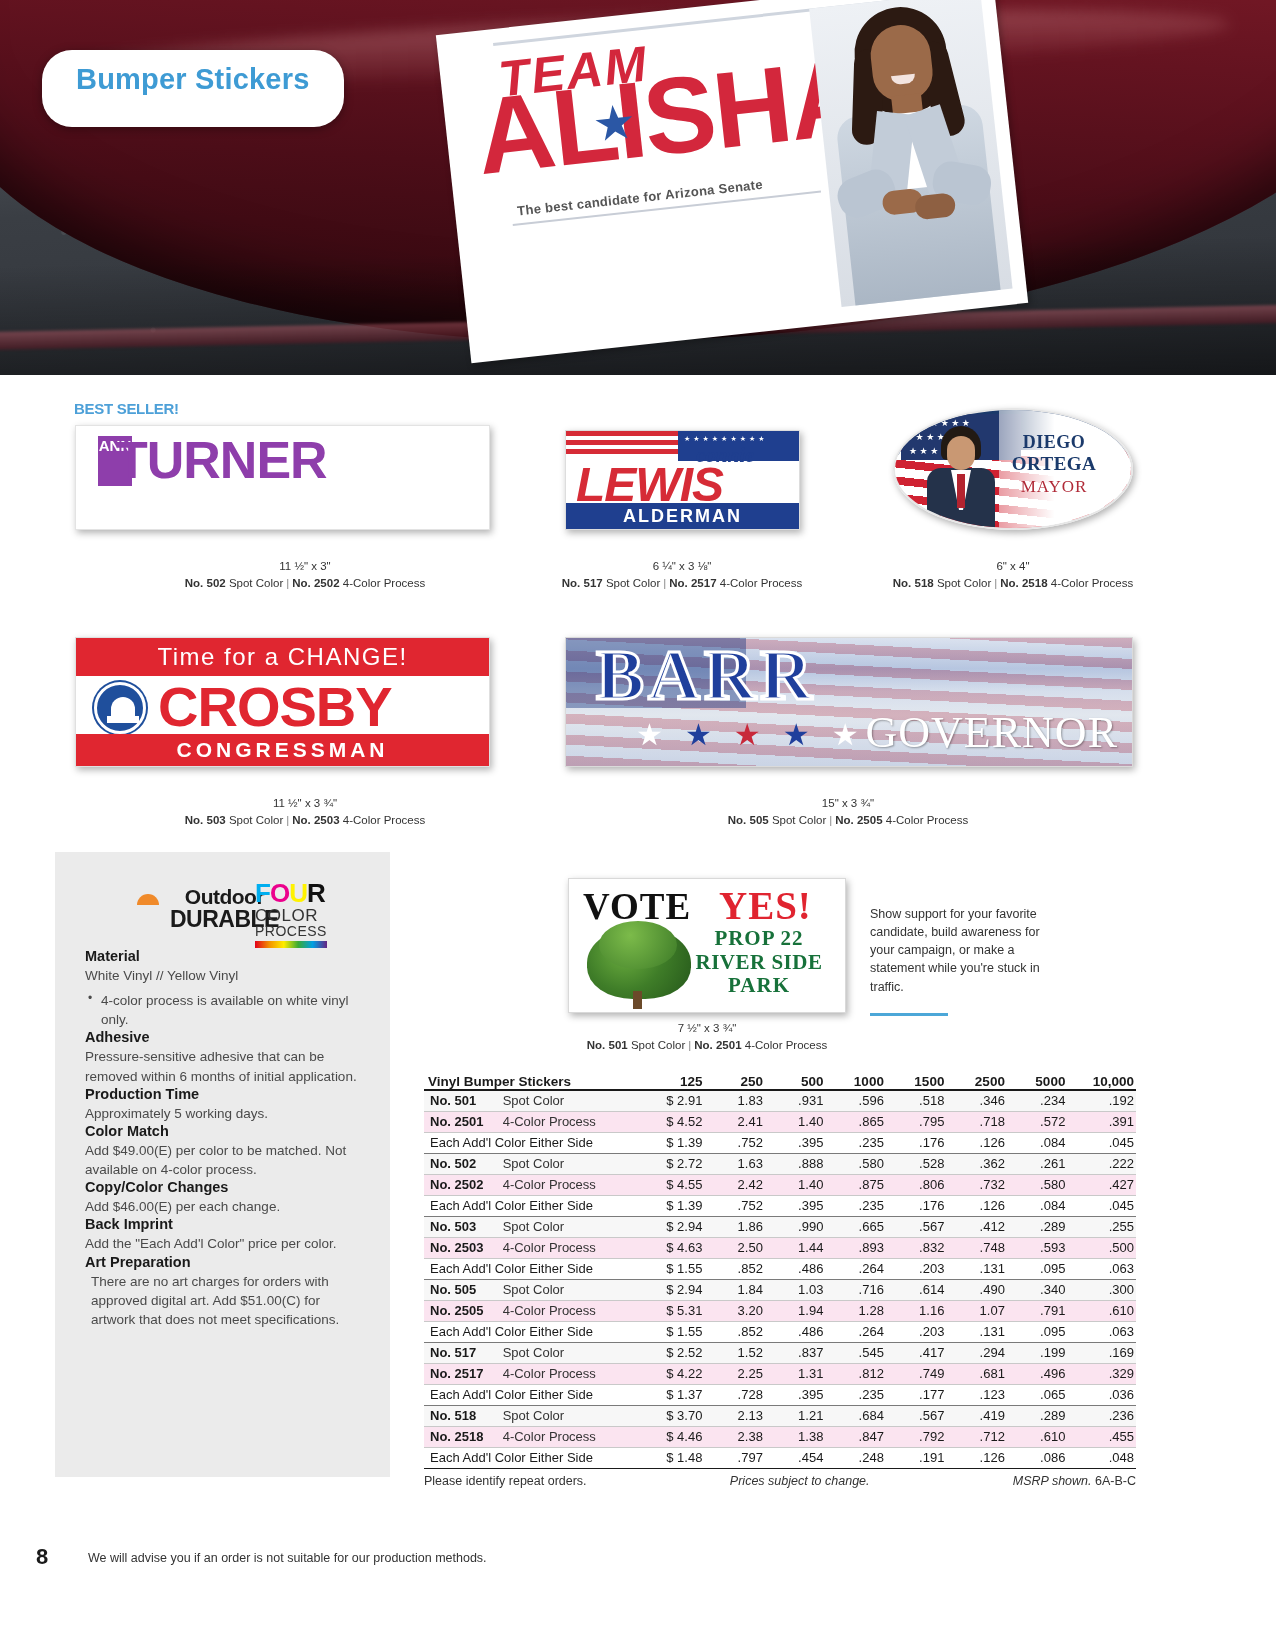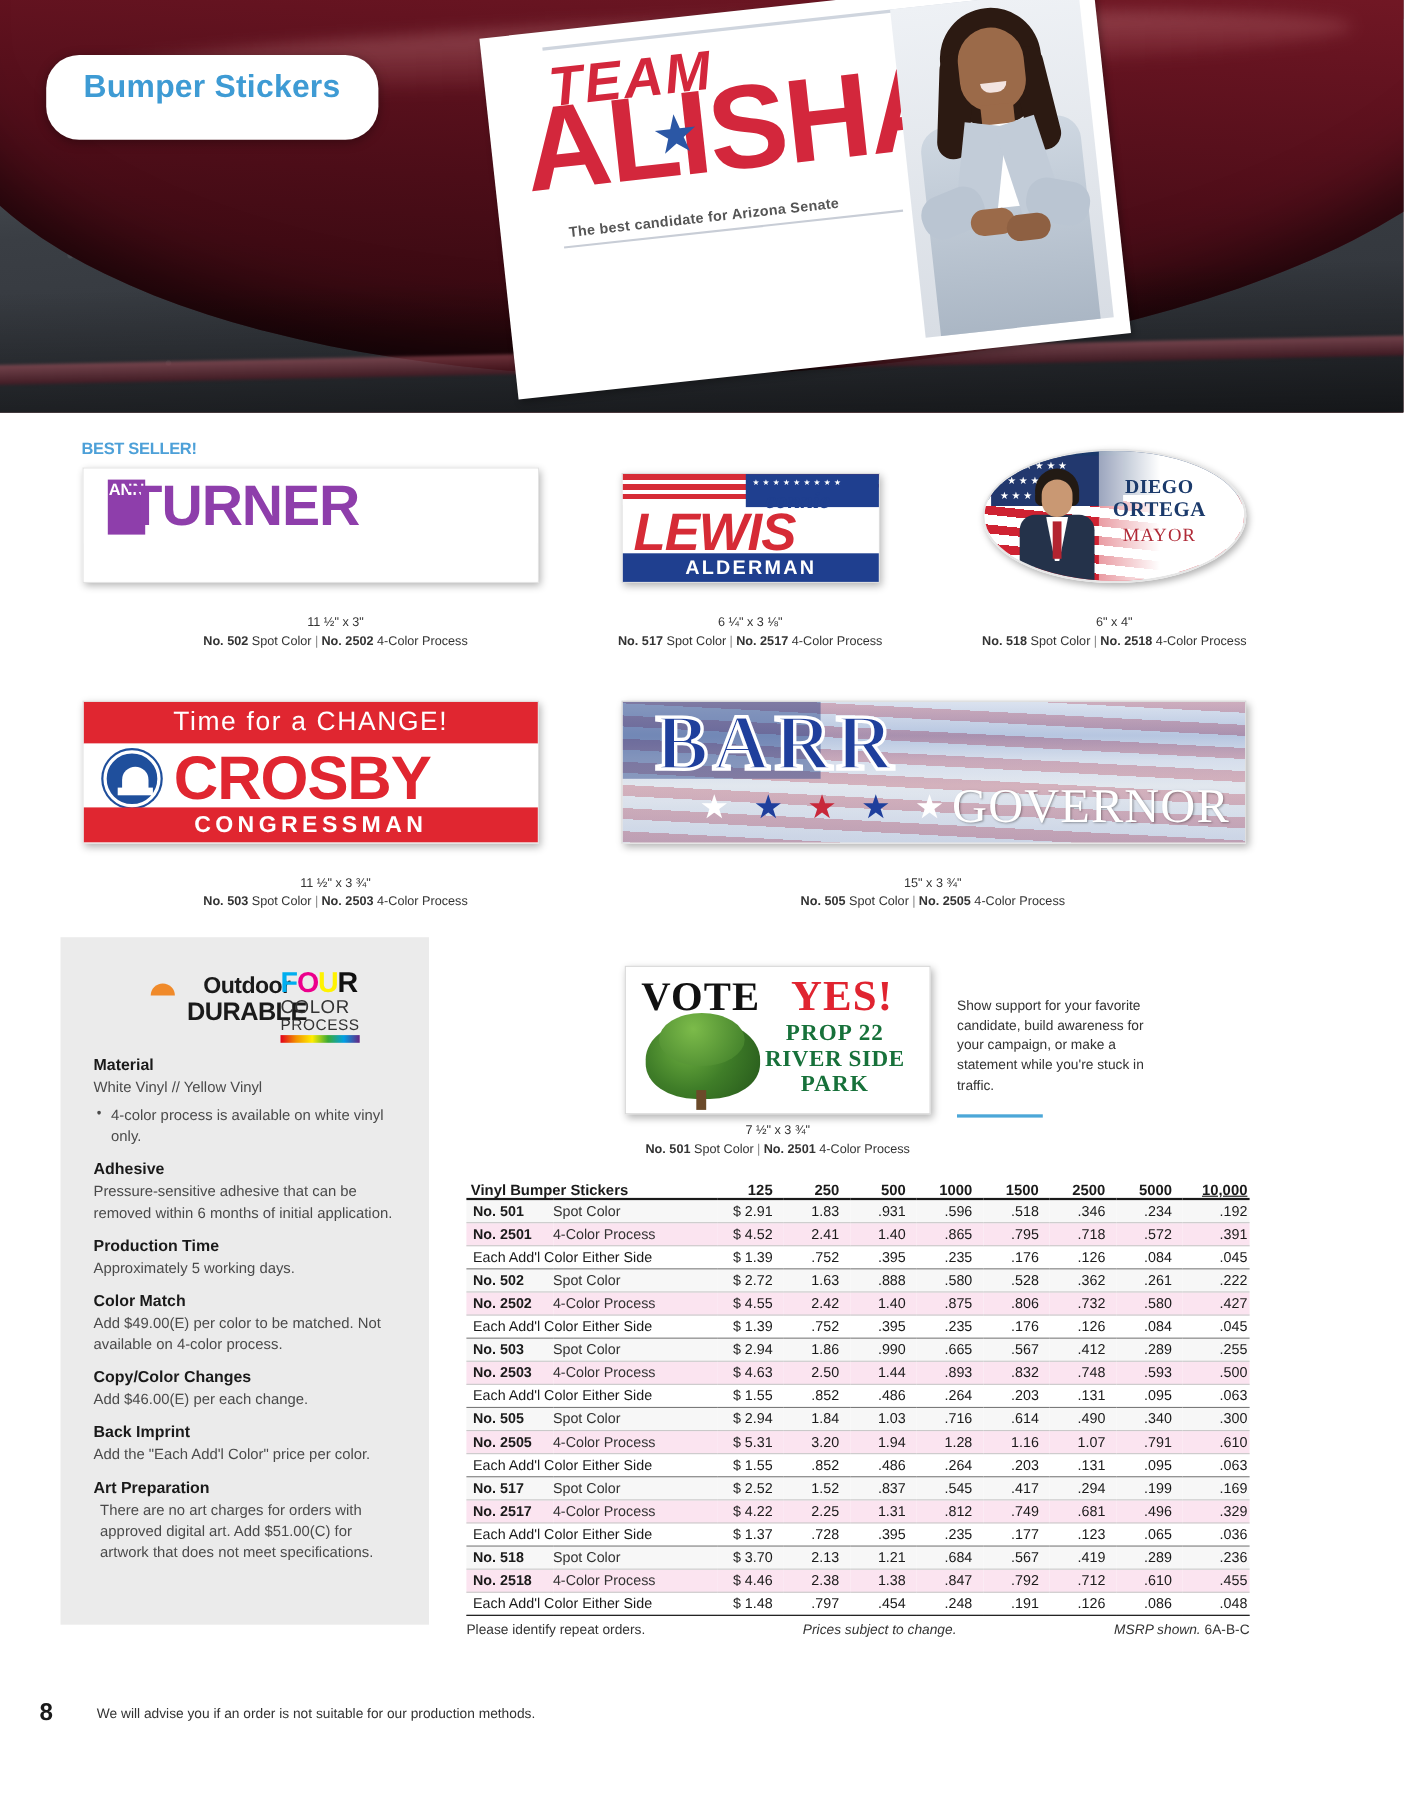--- a/index.html
+++ b/index.html
@@ -264,21 +264,21 @@
   .bdg-sun { position:absolute; left:52px; top:14px; width:22px; height:11px; border-radius:11px 11px 0 0; background:#f08a2a; }
   .bdg-four { position:absolute; left:170px; top:0px; line-height:1; }
   .bdg-four .f1 { font-size:26px; font-weight:bold; letter-spacing:-1px; }
   .bdg-four .f1 .c1{color:#00aeef;} .bdg-four .f1 .c2{color:#ec008c;}
   .bdg-four .f1 .c3{color:#fff200;} .bdg-four .f1 .c4{color:#111;}
   .bdg-four .f2 { font-size:17px; color:#333; letter-spacing:.5px; margin-top:1px;}
   .bdg-four .f3 { font-size:14px; color:#333; letter-spacing:.5px;}
   .bdg-bar { width:72px; height:7px; margin-top:3px;
     background: linear-gradient(90deg,#e2001a,#f39200,#ffed00,#3aaa35,#009fe3,#662483);}
 
-  .sb-h { font-size:14.5px; font-weight:bold; color:#1a1a1a; margin-top:13px; }
+  .sb-h { font-size:14.5px; font-weight:bold; color:#1a1a1a; }
   .sb-h:first-of-type { margin-top:6px; }
   .sb-p { font-size:13.5px; color:#4a4a4a; line-height:1.42; margin-top:2px; }
   .sb-li { font-size:13.5px; color:#4a4a4a; line-height:1.42; margin:6px 0 0 16px; position:relative; }
   .sb-li::before { content:"•"; position:absolute; left:-13px; top:-1px; font-size:12px; }
 
   
   .ptable {
     position:absolute; left:424px; top:1072px; width:712px;
     border-collapse:collapse; font-size:13px; color:#1a1a1a;
   }
@@ -507,21 +507,21 @@
     <thead>
       <tr>
         <th class="c-title" colspan="2">Vinyl Bumper Stickers</th>
         <th class="c-q">125</th>
         <th class="c-q">250</th>
         <th class="c-q">500</th>
         <th class="c-q">1000</th>
         <th class="c-q">1500</th>
         <th class="c-q">2500</th>
         <th class="c-q">5000</th>
-        <th class="c-q" style="padding-right:2px;text-decoration:underline;">10,000</th>
+        <th class="c-q" style="padding-right:2px;">10,000</th>
       </tr>
     </thead>
     <tbody id="price-body">
         <tr class="spot">
           <td class="c-num">No. 501</td>
           <td class="c-desc">Spot Color</td>
           <td class="c-q">$ 2.91</td>
           <td class="c-q">1.83</td>
           <td class="c-q">.931</td>
           <td class="c-q">.596</td>

